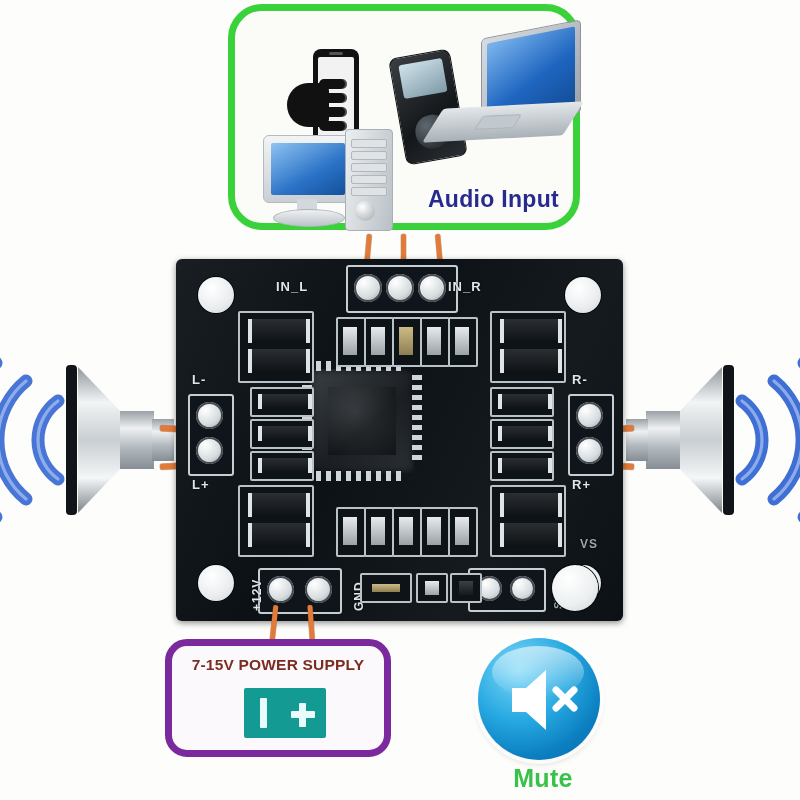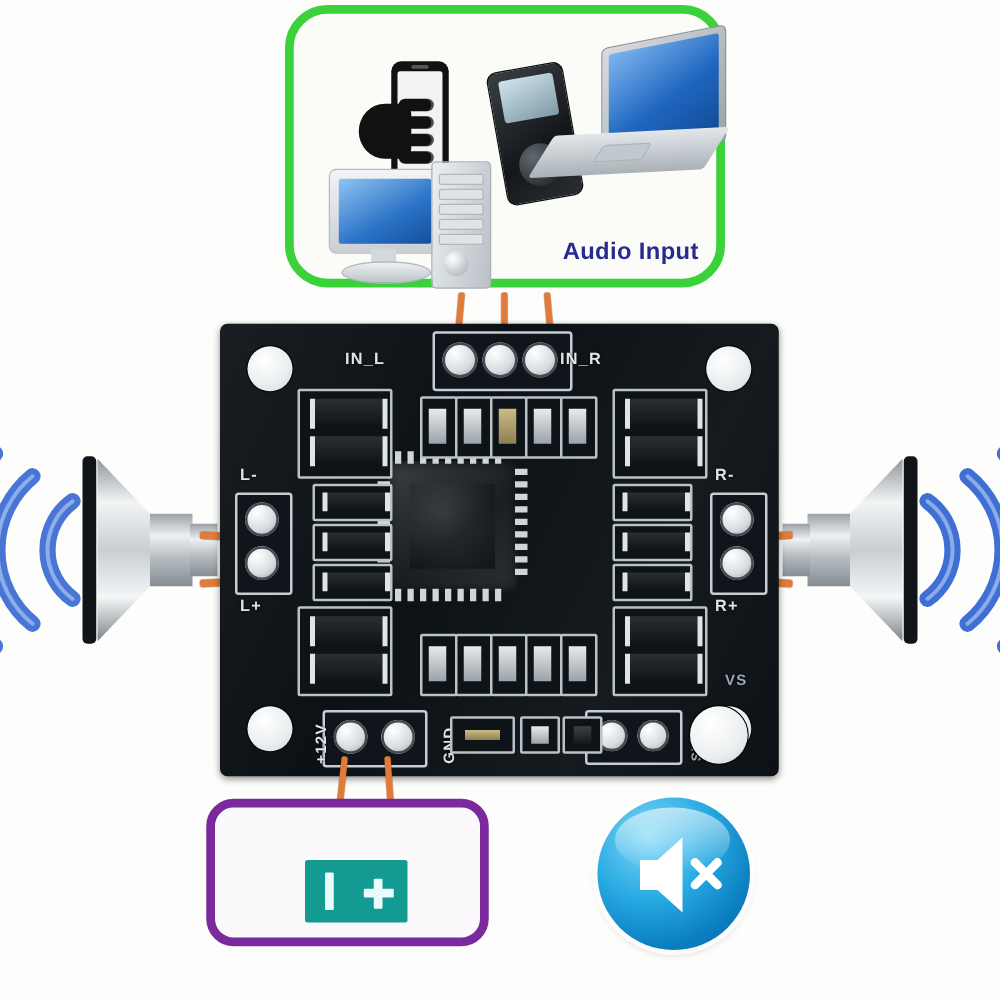--- a/index.html
+++ b/index.html
@@ -19,21 +19,21 @@
   #audio-box{
     left:228px;top:4px;width:352px;height:226px;
     border:7px solid var(--green,#3ad13a);
     border-radius:34px;
     background:#fbfcf8;
     box-sizing:border-box;
   }
   #audio-box-inner{position:absolute;inset:0;}
   #audio-input-label{
     position:absolute;right:14px;bottom:10px;
-    font-size:19px;font-weight:bold;color:#272a8e;
+    font-size:23px;font-weight:bold;color:#272a8e;
     letter-spacing:.3px;
     text-shadow:0 1px 0 rgba(255,255,255,.7);
   }
 
   
   #phone-hand{left:52px;top:38px;width:86px;height:110px;}
   .ph-body{position:absolute;left:26px;top:0;width:46px;height:108px;
     background:#111;border-radius:8px;}
   .ph-screen{position:absolute;left:31px;top:8px;width:36px;height:86px;
     background:#f2f2f2;border-radius:2px;}
@@ -455,35 +455,37 @@
 
     <div class="abs" style="left:376px;top:306px;width:46px;height:46px;border-radius:50%;
                 background:radial-gradient(circle at 36% 30%,#ffffff,#eceff0 60%,#cdd2d5);
                 box-shadow:0 0 0 1px #05080a;"></div>
   </div>
 
   <div class="wire" style="left: 271px; top: 605px; width: 5px; height: 46px; transform: rotate(6deg); background: rgb(224, 123, 58);"></div>
   <div class="wire" style="left: 309px; top: 605px; width: 5px; height: 46px; transform: rotate(-4deg); background: rgb(224, 123, 58);"></div>
 
   <div class="abs" id="power-box" style="border-color: rgb(123, 42, 158);">
+    <div id="power-label" class="nosel" style="color: rgb(122, 45, 32);">7-15V POWER SUPPLY</div>
     <div id="battery-icon" style="background: rgb(19, 154, 147);">
       <div class="bat-minus"></div>
       <div class="bat-plus-h"></div>
       <div class="bat-plus-v"></div>
     </div>
   </div>
 
   <div class="abs" id="mute">
     <div id="mute-circle">
       <div id="mute-gloss"></div>
       <svg width="122" height="122" viewBox="0 0 122 122" style="position:absolute;left:0;top:0;">
         <g fill="#ffffff">
           <path d="M34 50 H48 L68 32 V92 L48 74 H34 Z"></path>
         </g>
         <g stroke="#ffffff" stroke-width="7" stroke-linecap="round">
           <line x1="78" y1="52" x2="96" y2="70"></line>
           <line x1="96" y1="52" x2="78" y2="70"></line>
         </g>
       </svg>
     </div>
+    <div id="mute-label" class="nosel" style="color: rgb(57, 194, 74);">Mute</div>
   </div>
 
 </div>
 
 </body></html>

